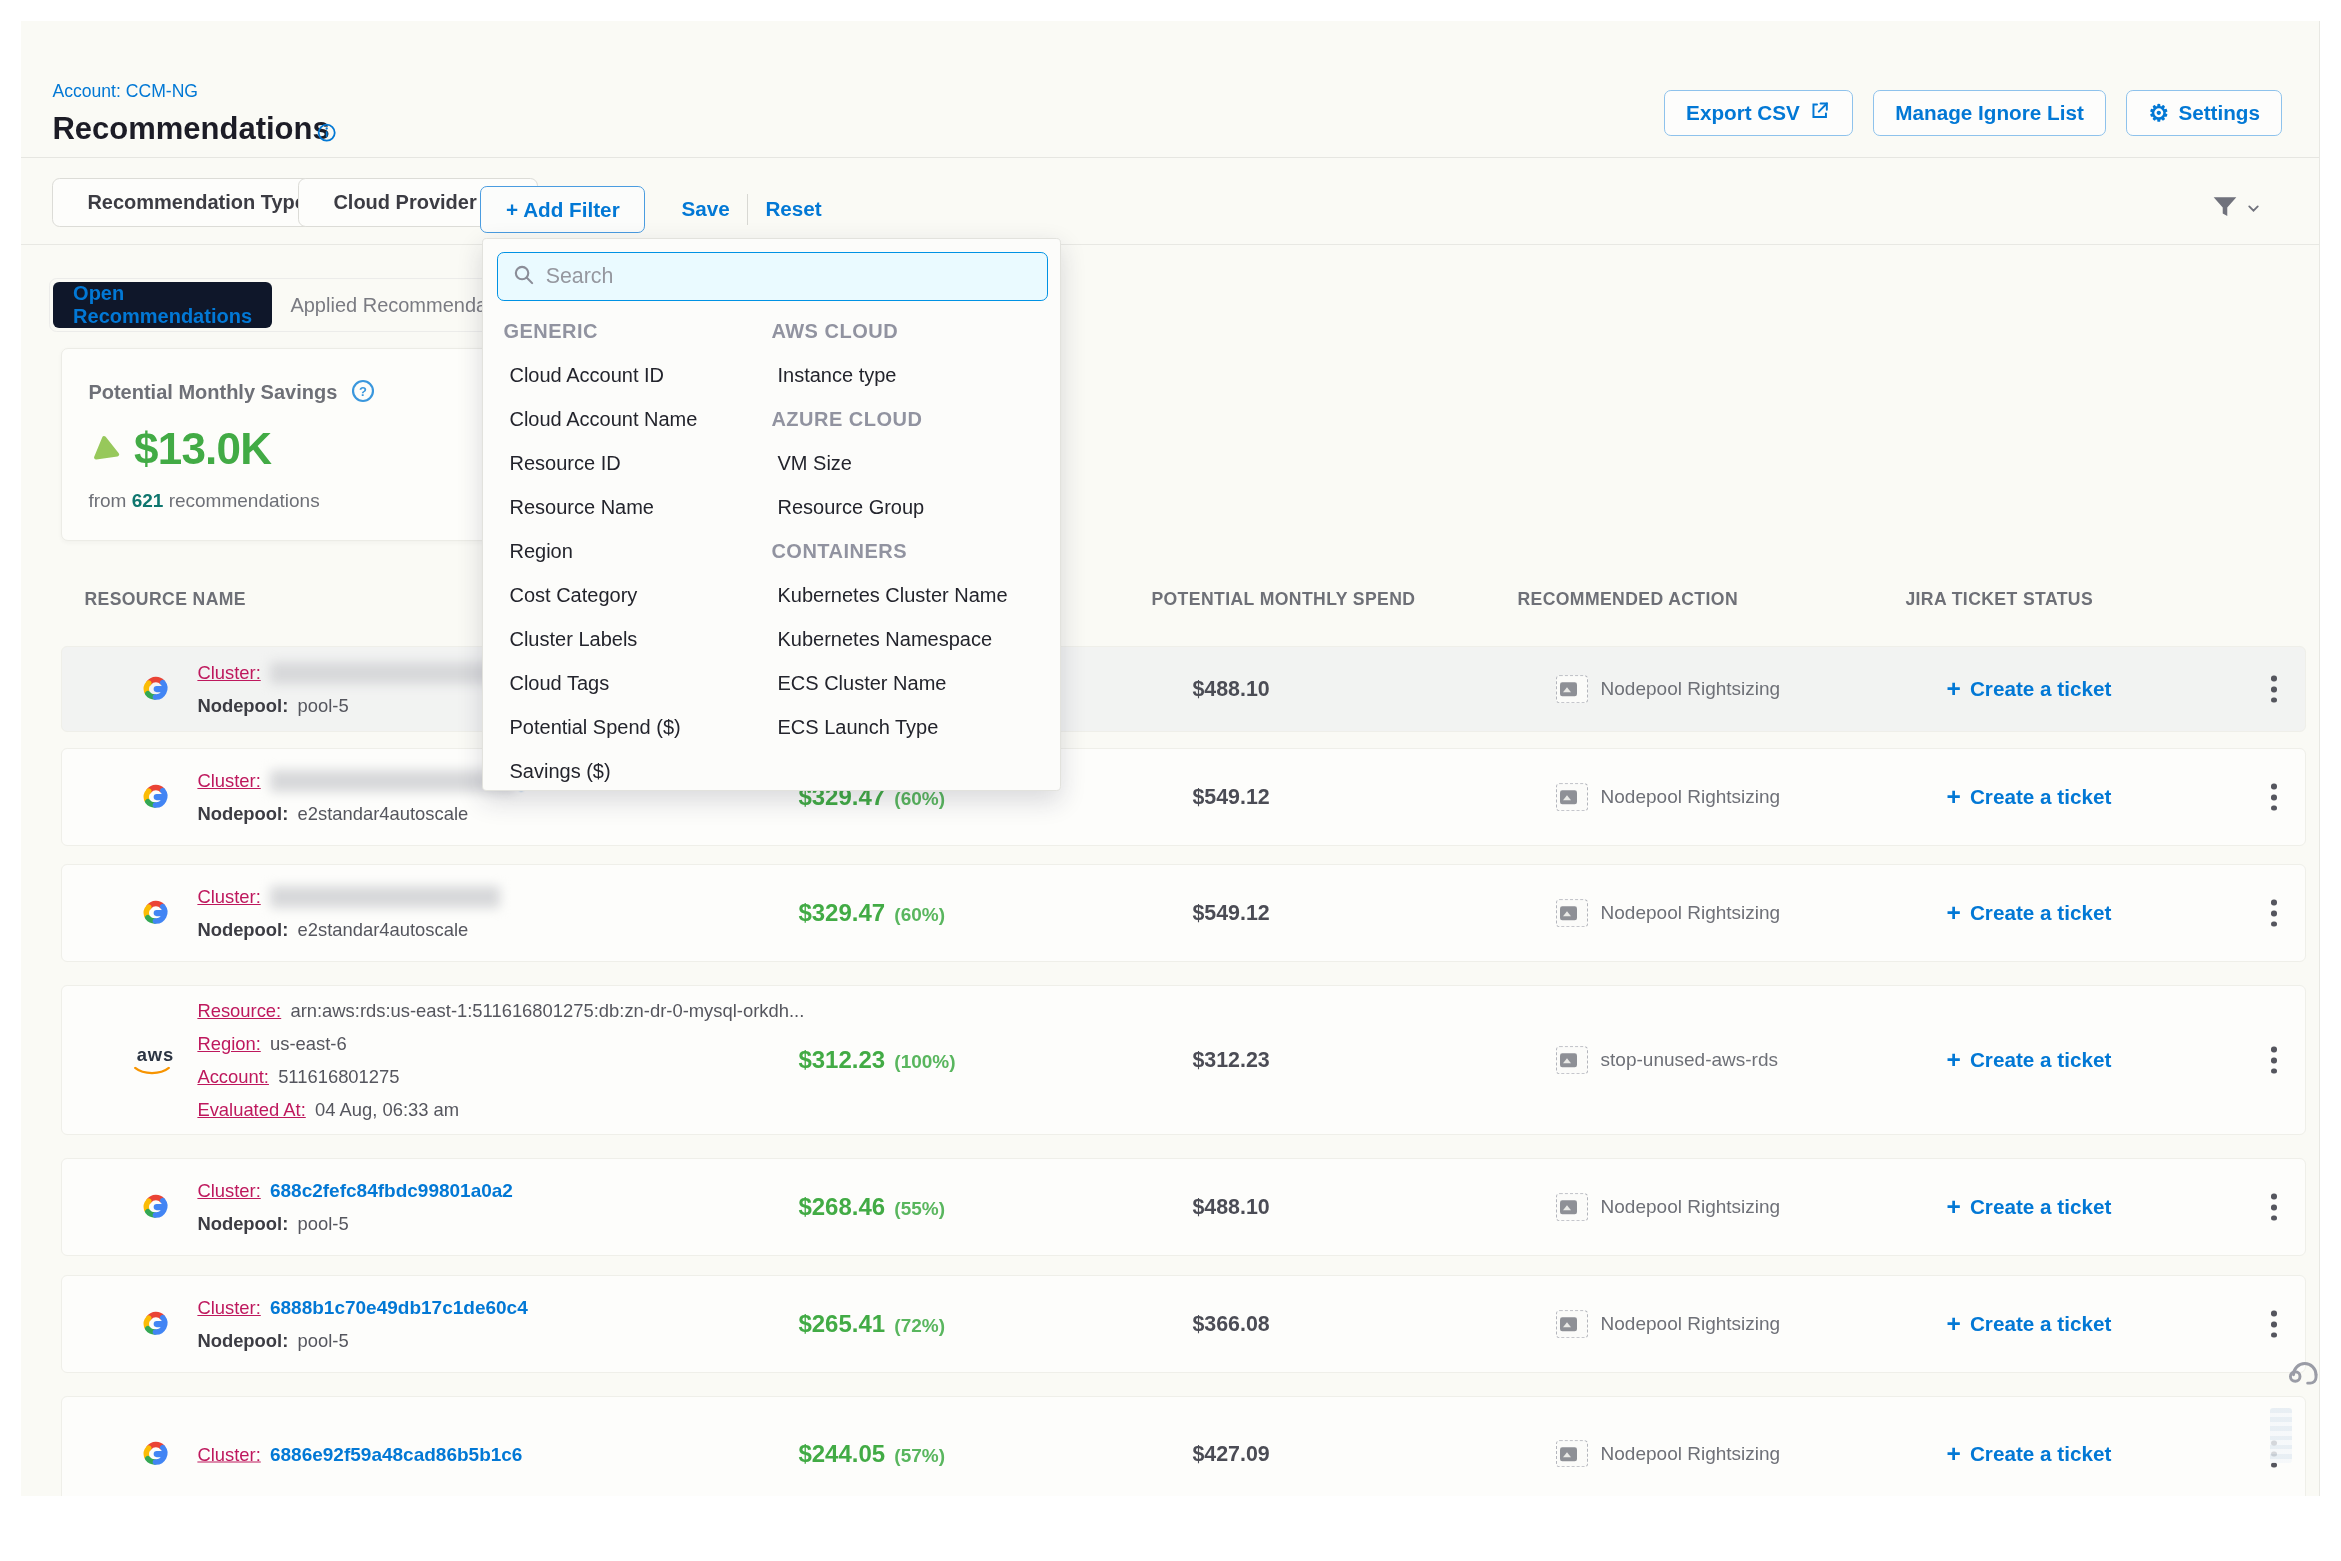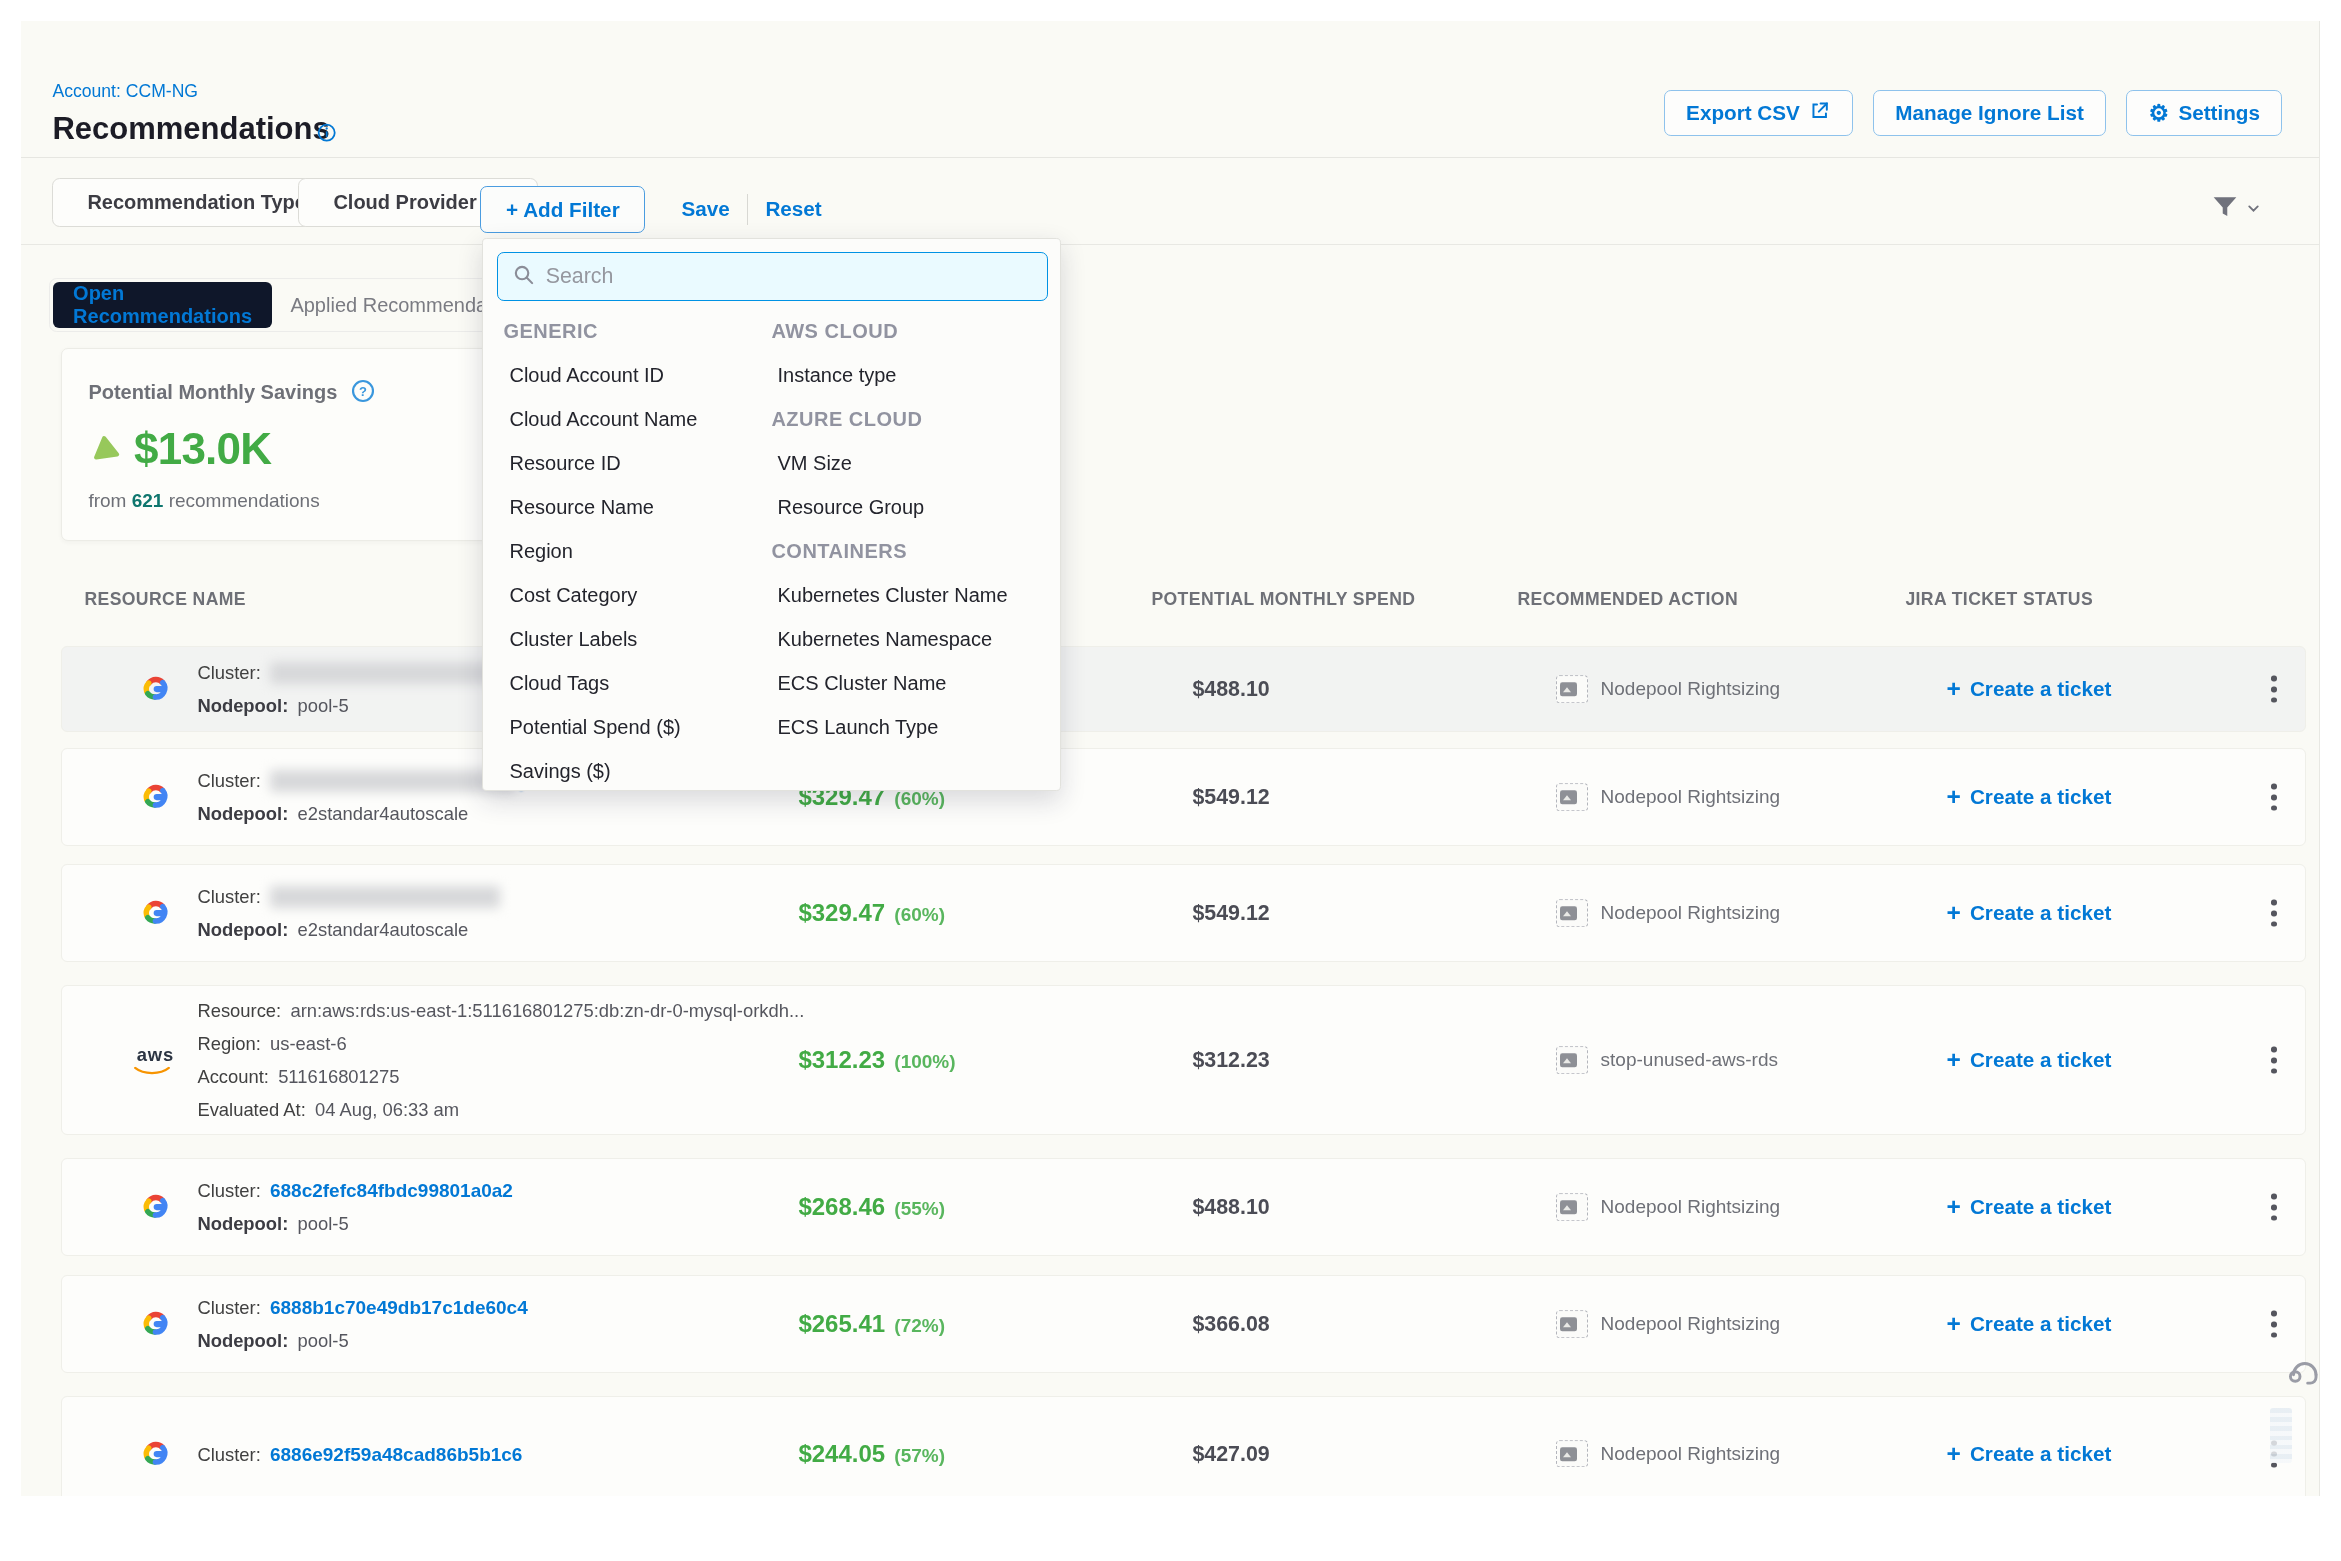--- a/index.html
+++ b/index.html
@@ -56,21 +56,21 @@
   
   .tbl-head { position: absolute; top: 568px; font-size: 17.6px; font-weight: 700; color: #6e7077; letter-spacing: 0.4px; }
   .th-name { left: 63px; } .th-spend { left: 1130px; } .th-action { left: 1496px; } .th-ticket { left: 1884px; }
 
   .row-card { position: absolute; left: 40px; width: 2245px; background: #fdfdfb;
     border: 0.8px solid #efefe9; border-radius: 6.1px; }
   .row-hover { background: #f2f3f2; }
   .cell-icon { position: absolute; left: 70px; top: 50%; transform: translateY(-50%); width: 46px; text-align: center; }
   .row-lines { position: absolute; left: 135px; top: 50%; transform: translateY(-50%); display: flex; flex-direction: column; gap: 10px; }
   .line { display: flex; align-items: center; gap: 9.2px; font-size: 18.4px; line-height: 23px; white-space: nowrap; }
-  .lbl-gray { color: #404040; }
+  .lbl-gray { color: #be185d; text-decoration: underline; }
   .lbl-dark { color: #3c3c43; font-weight: 700; }
   .val-text { color: #55565e; }
   .val-link { color: #0278d5; font-weight: 600; font-size: 19px; }
   .blur-block { display: inline-block; height: 21.4px; border-radius: 3.1px; background: #d7d8da; filter: blur(5.4px); }
   .frag { color: #5f9bd8; font-weight: 600; filter: blur(0.9px); margin-left: -4.6px; }
   .cell-savings { position: absolute; left: 736px; top: 50%; transform: translateY(-50%); display: flex; align-items: baseline; gap: 9.2px; }
   .sv-amt { font-size: 24px; font-weight: 700; color: #42ab45; }
   .sv-pct { font-size: 19px; font-weight: 600; color: #59b65e; }
   .cell-spend { position: absolute; left: 1130px; top: 50%; transform: translateY(-50%); font-size: 21.4px; font-weight: 600; color: #4b4c55; }
   .cell-action { position: absolute; left: 1494px; top: 50%; transform: translateY(-50%); display: flex; align-items: center; gap: 12.2px; }

